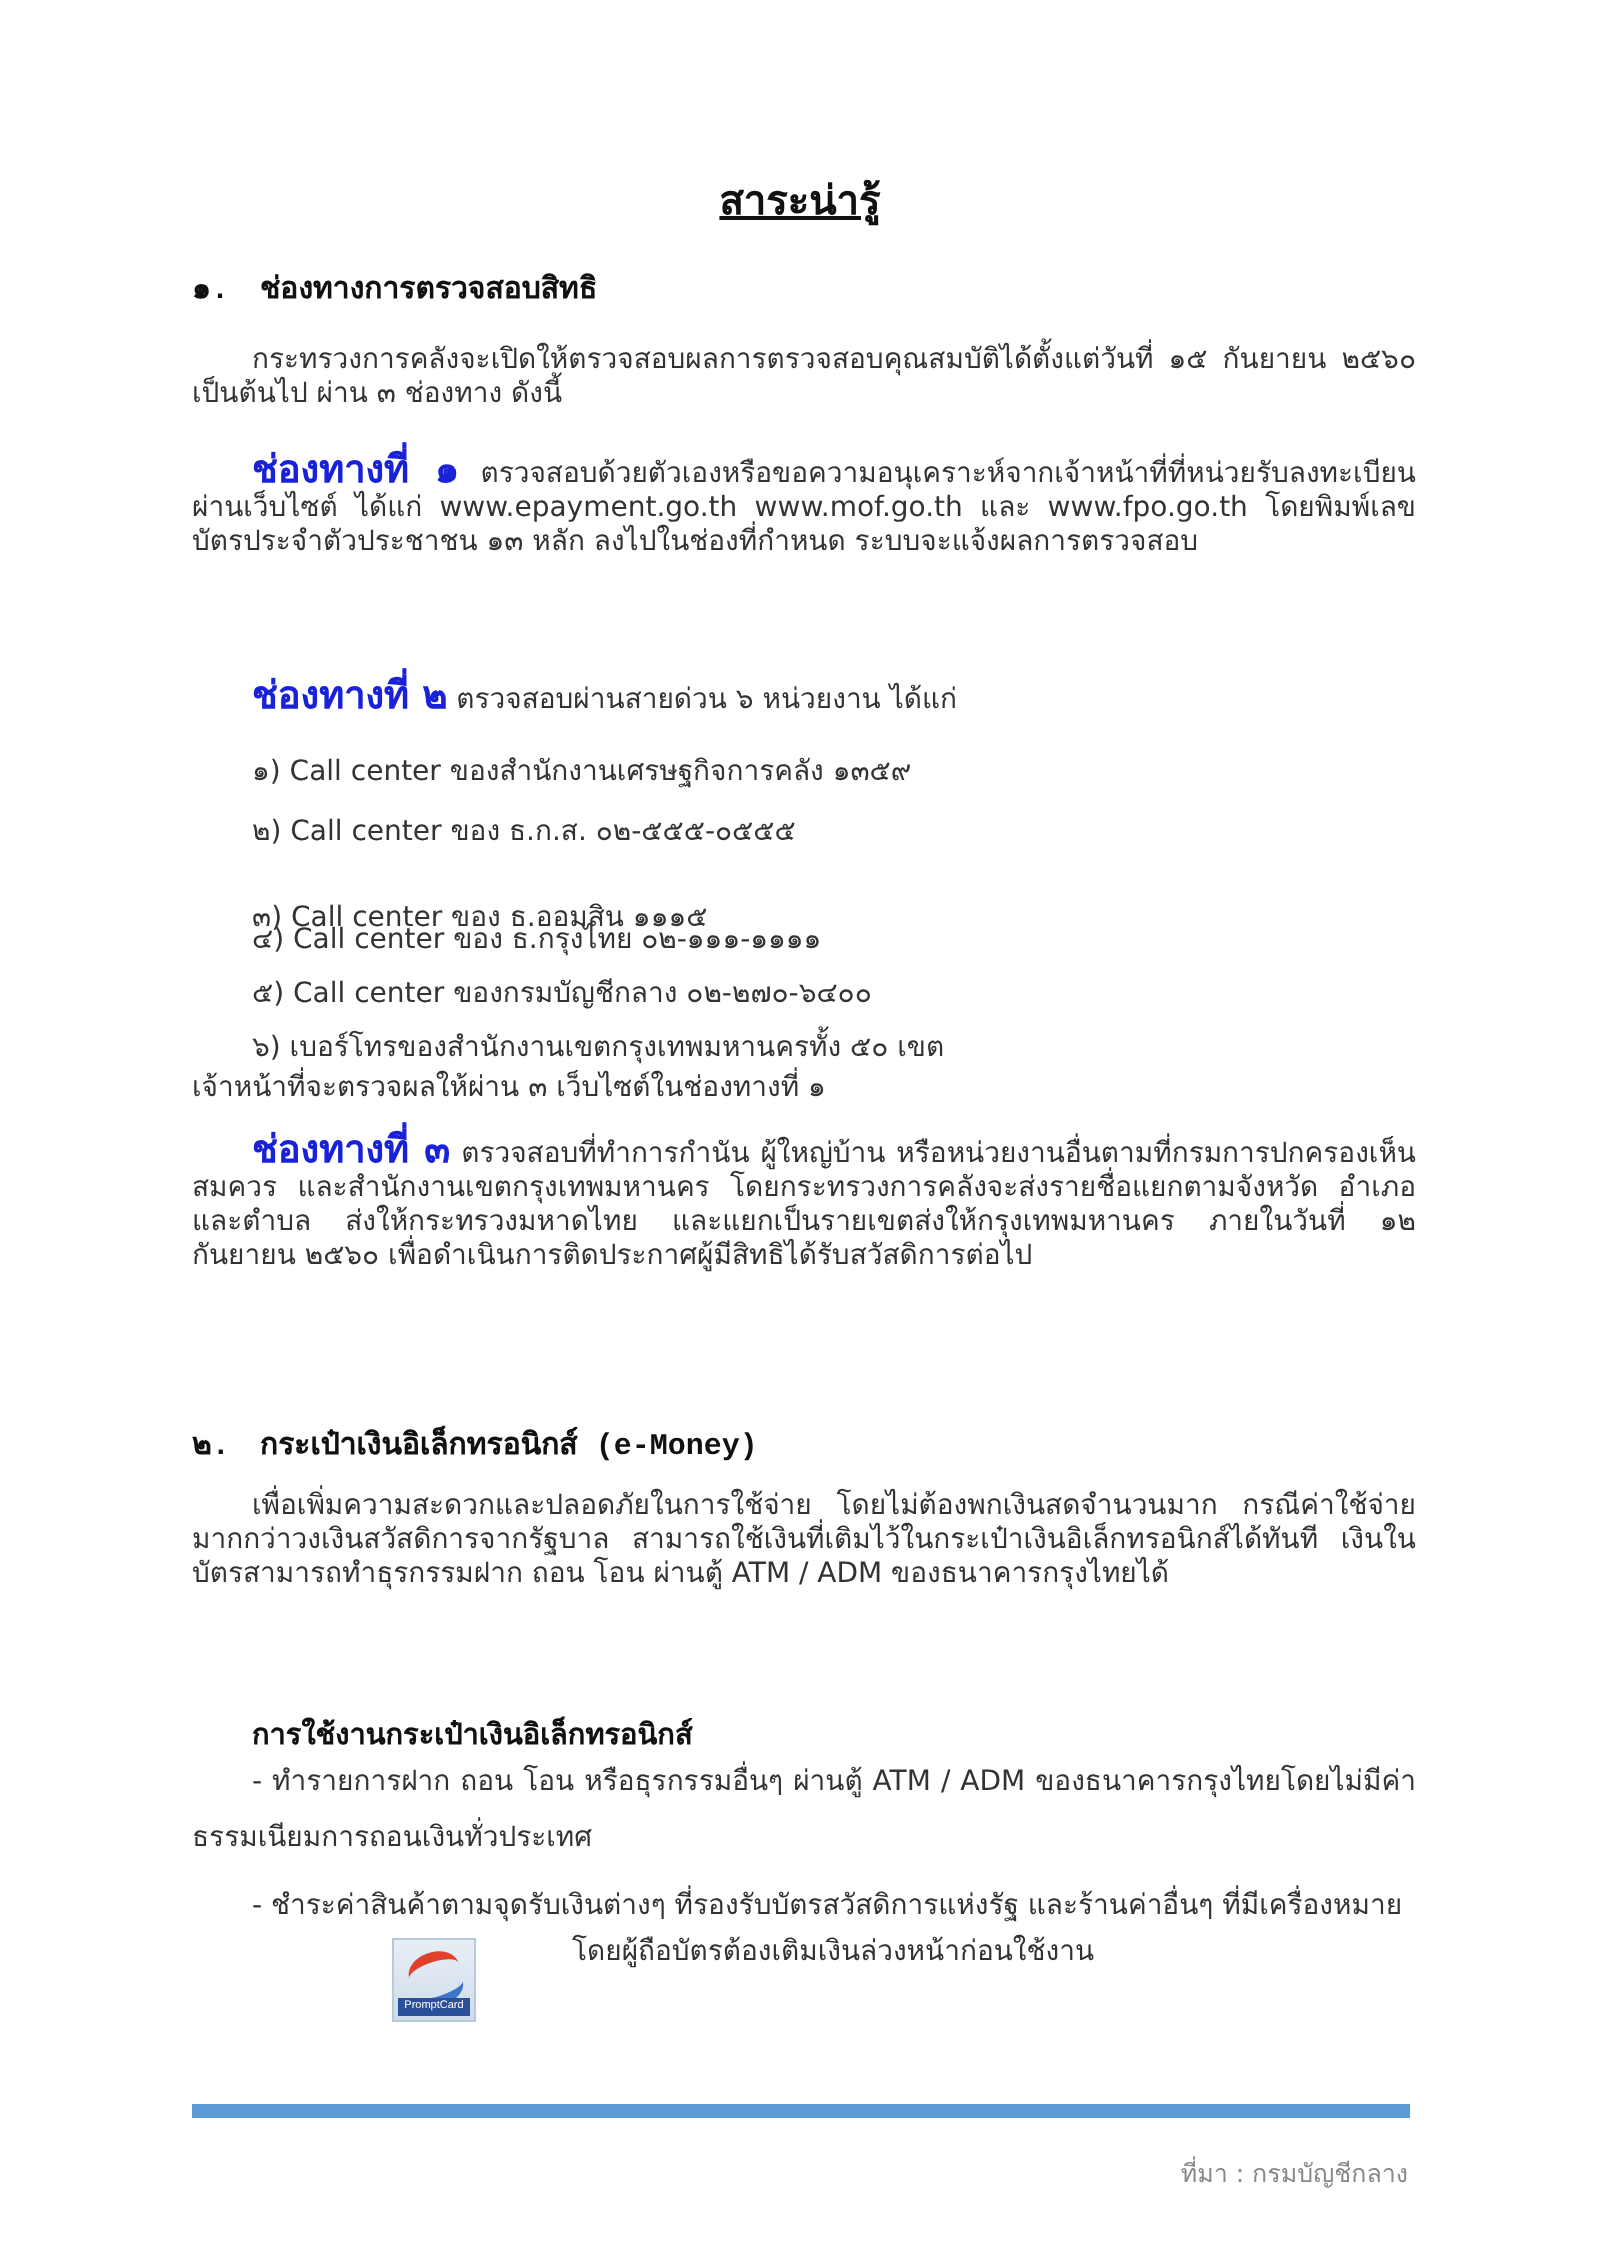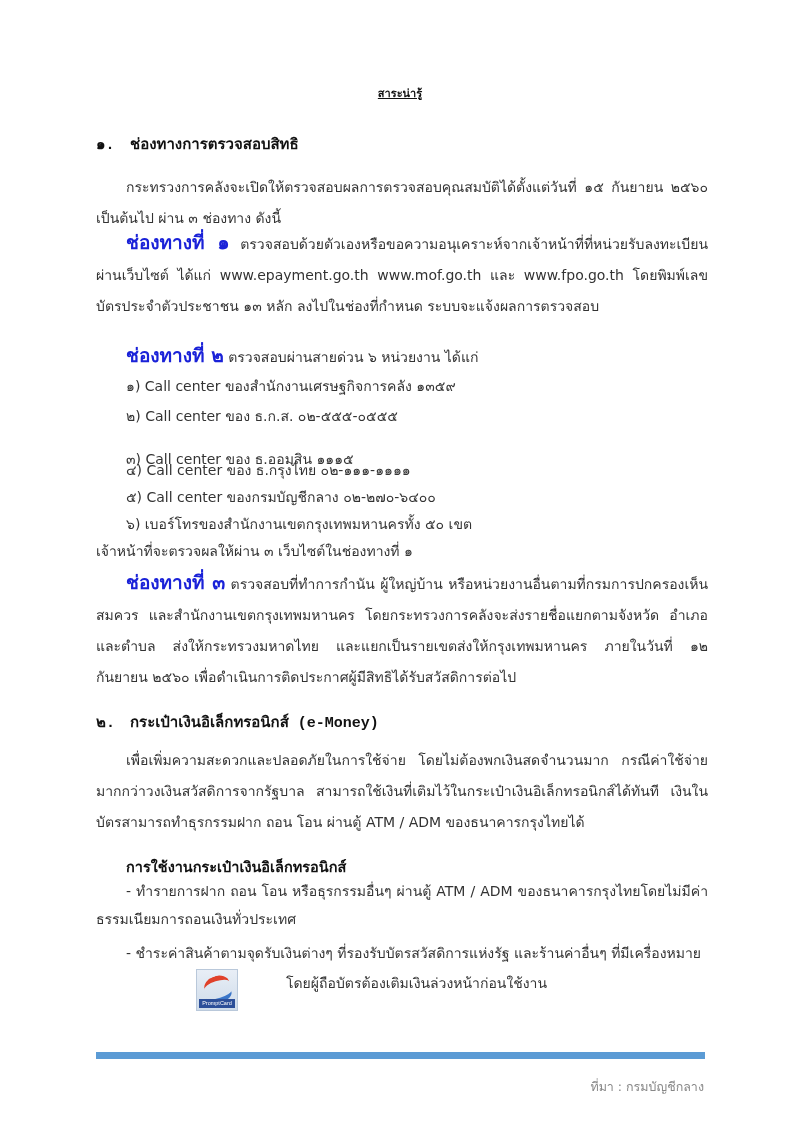--- a/index.html
+++ b/index.html
@@ -3,28 +3,28 @@
   <meta charset="utf-8">
   <style>
     html, body { margin: 0; padding: 0; background: #ffffff; }
     body {
       width: 800px; height: 1132px; position: relative; overflow: hidden;
       font-family: "DejaVu Sans", sans-serif; color: #222;
     }
     .page { position: absolute; left: 0; top: 0; width: 800px; height: 1132px; }
     .title {
       position: absolute; top: 84px; left: 0; width: 800px; text-align: center;
-      font-weight: bold; font-size: 11px; text-decoration: underline; color: #111;
+      font-weight: bold; font-size: 20px; text-decoration: underline; color: #111;
     }
     .sec-head {
       position: absolute; left: 96px; font-weight: bold; font-size: 15px; color: #111; font-family: Liberation Mono, monospace;
     }
     .sec-head .num { display: inline-block; width: 34px; }
     .para {
-      position: absolute; left: 96px; width: 612px; font-size: 14px; line-height: 31px;
+      position: absolute; left: 96px; width: 612px; font-size: 14px; line-height: 17px;
       color: #333; text-align: justify;
     }
     .indent { display: inline-block; width: 30px; }
     .ch-label { color: #1a22d8; font-weight: bold; font-size: 19px; margin-top: 27px; }
     .list-item {
       position: absolute; left: 126px; font-size: 14px; color: #333; line-height: 24px;
     }
     .sub-head {
       position: absolute; left: 126px; font-weight: bold; font-size: 14.5px; color: #111;
     }

